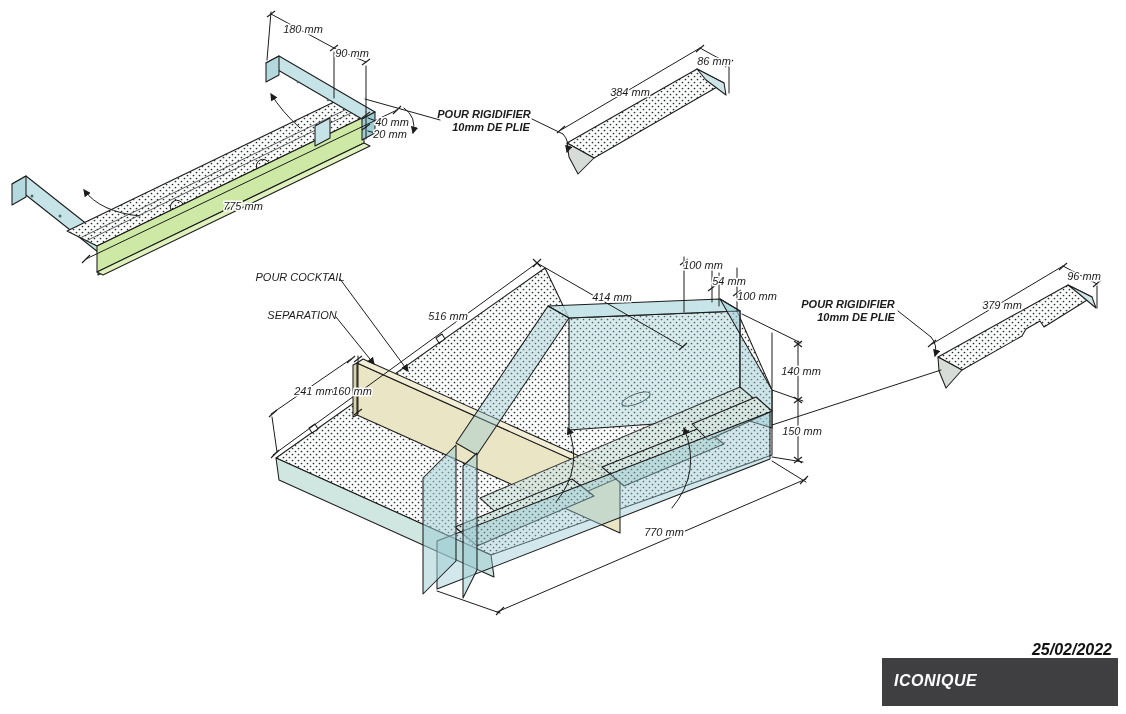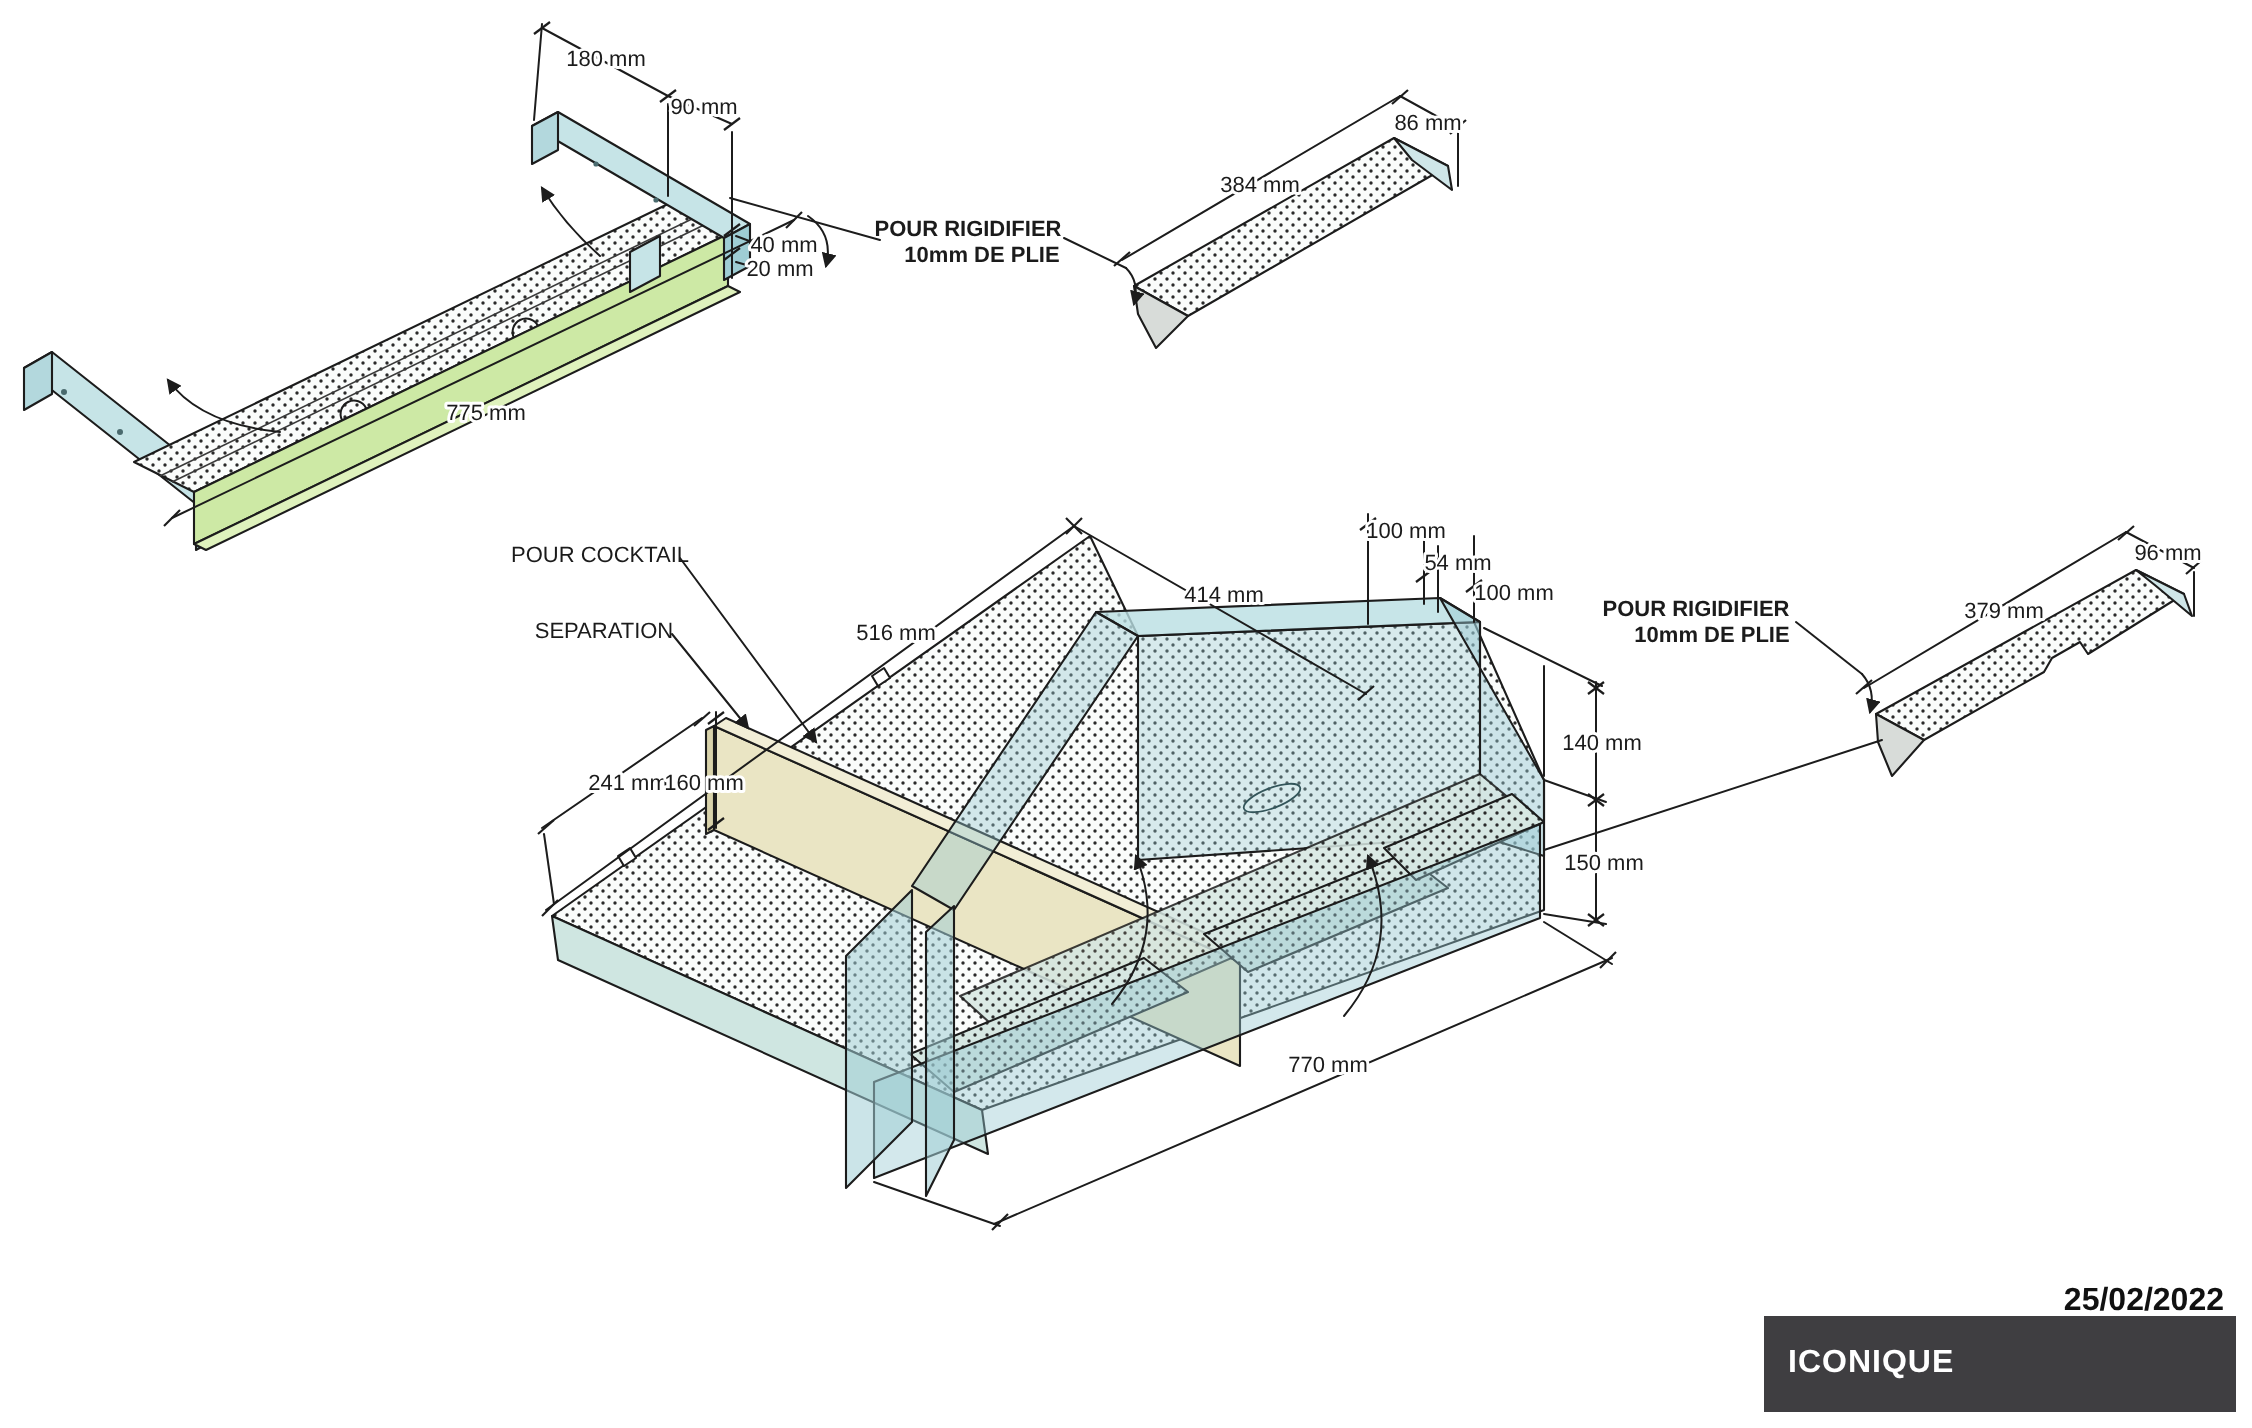--- a/index.html
+++ b/index.html
@@ -1,17 +1,17 @@
 <!DOCTYPE html>
 <html><head>
 <meta charset="utf-8">
 <style>
   html,body{margin:0;padding:0;background:#e9e9e9;}
   .canvas{position:relative;width:1126px;height:714px;background:#ffffff;overflow:hidden;
-          font-family:"Liberation Sans",sans-serif;}
+          font-family:"Liberation Sans",sans-serif;font-style:italic;}
   svg{display:block}
   .ln{stroke:#1c1c1c;stroke-width:1;fill:none;stroke-linecap:round}
   .lnthin{stroke:#3a3a3a;stroke-width:0.8;fill:none}
   .tk{stroke:#1c1c1c;stroke-width:1.1;fill:none}
   .face{stroke:#1c1c1c;stroke-width:1.05;stroke-linejoin:round}
   .dim{font-family:"Liberation Sans",sans-serif;font-size:11px;fill:#1b1b1b;text-anchor:middle;
        paint-order:stroke;stroke:#ffffff;stroke-width:3px;stroke-linejoin:round}
   .bold{font-weight:bold}
   .date{font-family:"Liberation Sans",sans-serif;font-size:16px;font-weight:bold;fill:#111111;text-anchor:end}
   .brand{font-family:"Liberation Sans",sans-serif;font-size:16px;font-weight:bold;letter-spacing:.5px}

